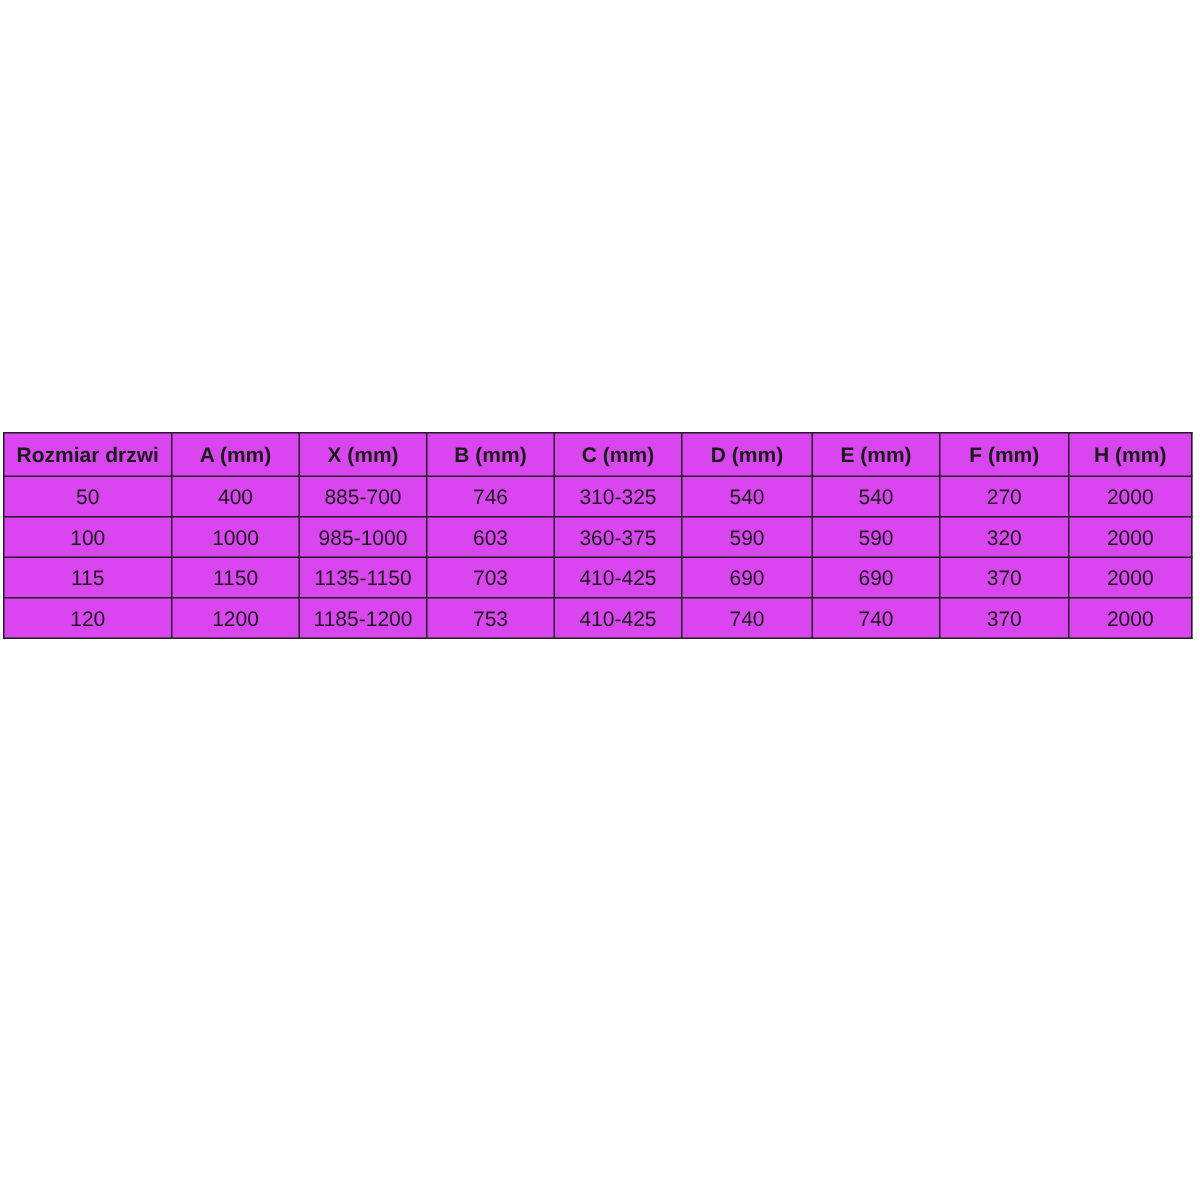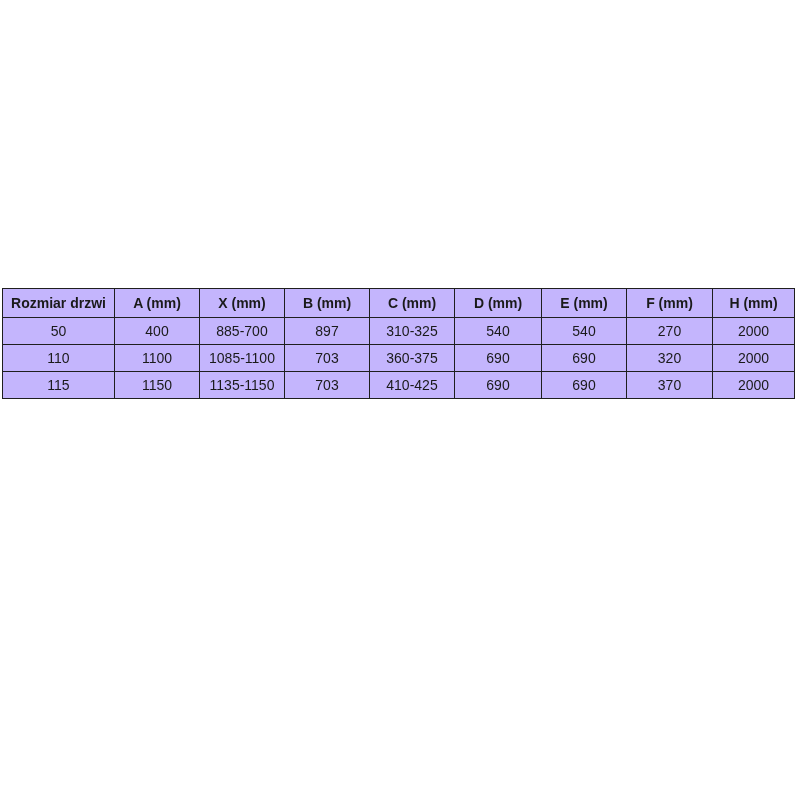--- a/index.html
+++ b/index.html
@@ -18,21 +18,21 @@
   .table-wrap {
     position: absolute;
     left: 2px;
     top: 288px;
     width: 794px;
   }
   table.spec {
     border-collapse: collapse;
     table-layout: fixed;
     width: 793px;
-    background: #c4b5fd;
+    background: #d946ef;
   }
   table.spec col.c0 { width: 112px; }
   table.spec col.c1 { width: 85px; }
   table.spec col.c2 { width: 85px; }
   table.spec col.c3 { width: 85px; }
   table.spec col.c4 { width: 85px; }
   table.spec col.c5 { width: 87px; }
   table.spec col.c6 { width: 85px; }
   table.spec col.c7 { width: 86px; }
   table.spec col.c8 { width: 82px; }
@@ -83,45 +83,56 @@
             <th>E (mm)</th>
             <th>F (mm)</th>
             <th>H (mm)</th>
           </tr>
       </thead>
       <tbody>
           <tr>
             <td>50</td>
             <td>400</td>
             <td>885-700</td>
-            <td>897</td>
+            <td>746</td>
             <td>310-325</td>
             <td>540</td>
             <td>540</td>
             <td>270</td>
             <td>2000</td>
           </tr>
           <tr>
-            <td>110</td>
-            <td>1100</td>
-            <td>1085-1100</td>
-            <td>703</td>
+            <td>100</td>
+            <td>1000</td>
+            <td>985-1000</td>
+            <td>603</td>
             <td>360-375</td>
-            <td>690</td>
-            <td>690</td>
+            <td>590</td>
+            <td>590</td>
             <td>320</td>
             <td>2000</td>
           </tr>
           <tr>
             <td>115</td>
             <td>1150</td>
             <td>1135-1150</td>
             <td>703</td>
             <td>410-425</td>
             <td>690</td>
             <td>690</td>
             <td>370</td>
             <td>2000</td>
           </tr>
+          <tr>
+            <td>120</td>
+            <td>1200</td>
+            <td>1185-1200</td>
+            <td>753</td>
+            <td>410-425</td>
+            <td>740</td>
+            <td>740</td>
+            <td>370</td>
+            <td>2000</td>
+          </tr>
         </tbody>
     </table>
   </div>
 </div>
 
 </body></html>

